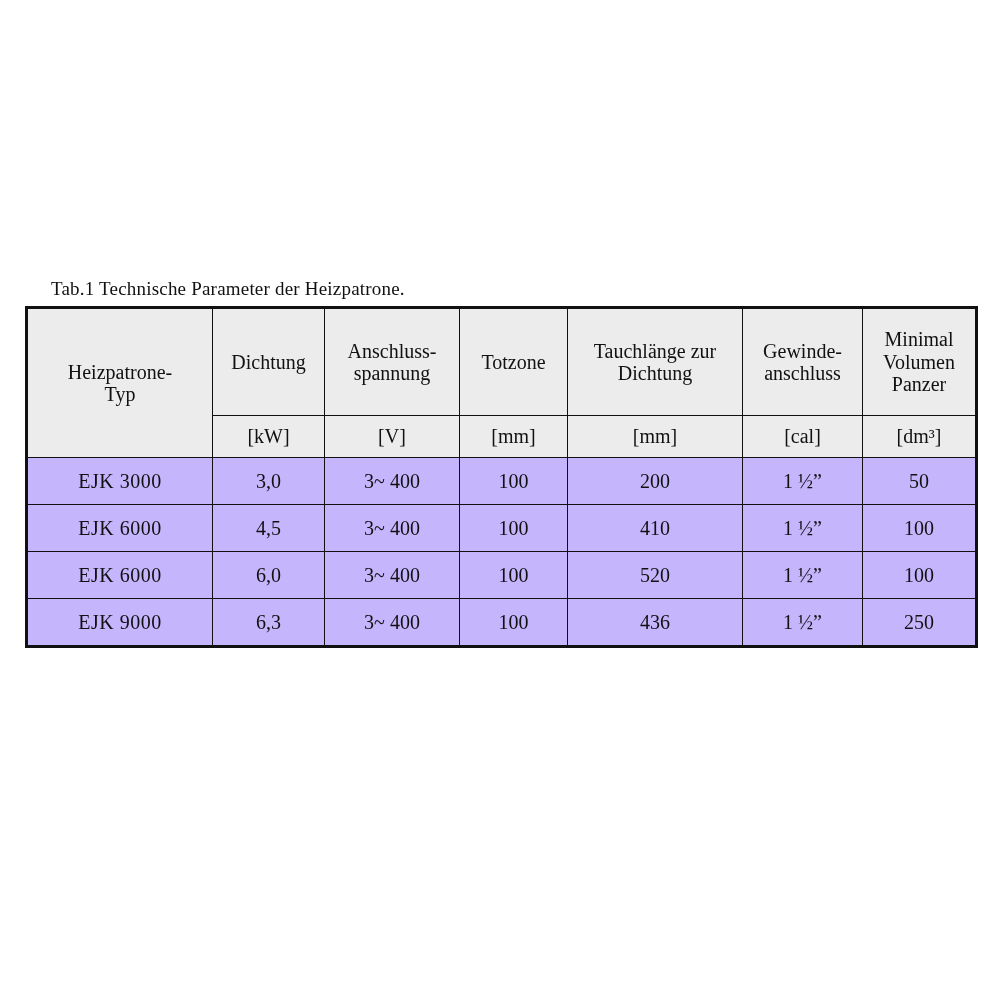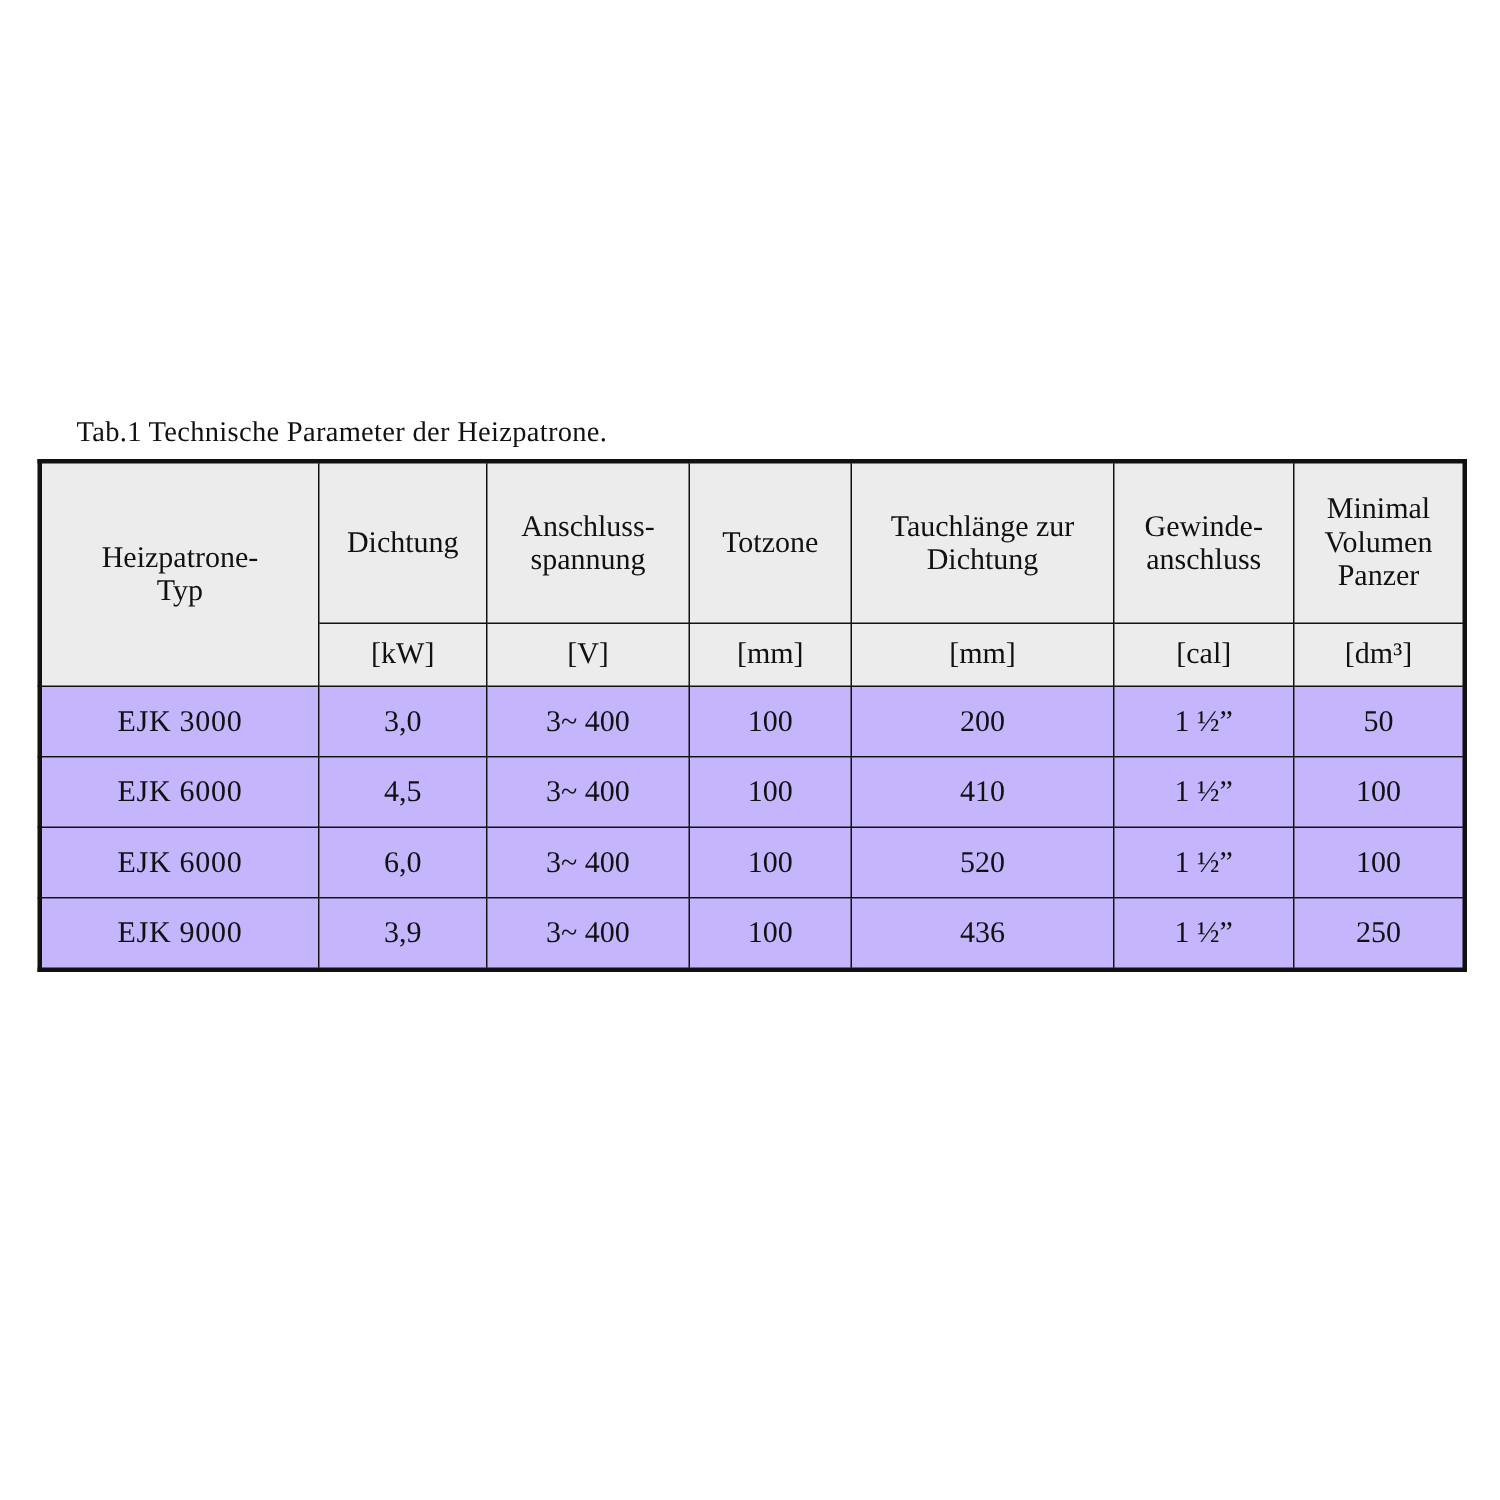--- a/index.html
+++ b/index.html
@@ -188,21 +188,21 @@
           <td class="type-cell">EJK  6000</td>
           <td>6,0</td>
           <td class="nowrap">3~ 400</td>
           <td>100</td>
           <td>520</td>
           <td class="nowrap">1 ½”</td>
           <td>100</td>
         </tr>
         <tr>
           <td class="type-cell">EJK  9000</td>
-          <td>3,9</td>
+          <td>6,3</td>
           <td class="nowrap">3~ 400</td>
           <td>100</td>
           <td>436</td>
           <td class="nowrap">1 ½”</td>
           <td>250</td>
         </tr>
       </tbody>
     </table>
 
   </div>

